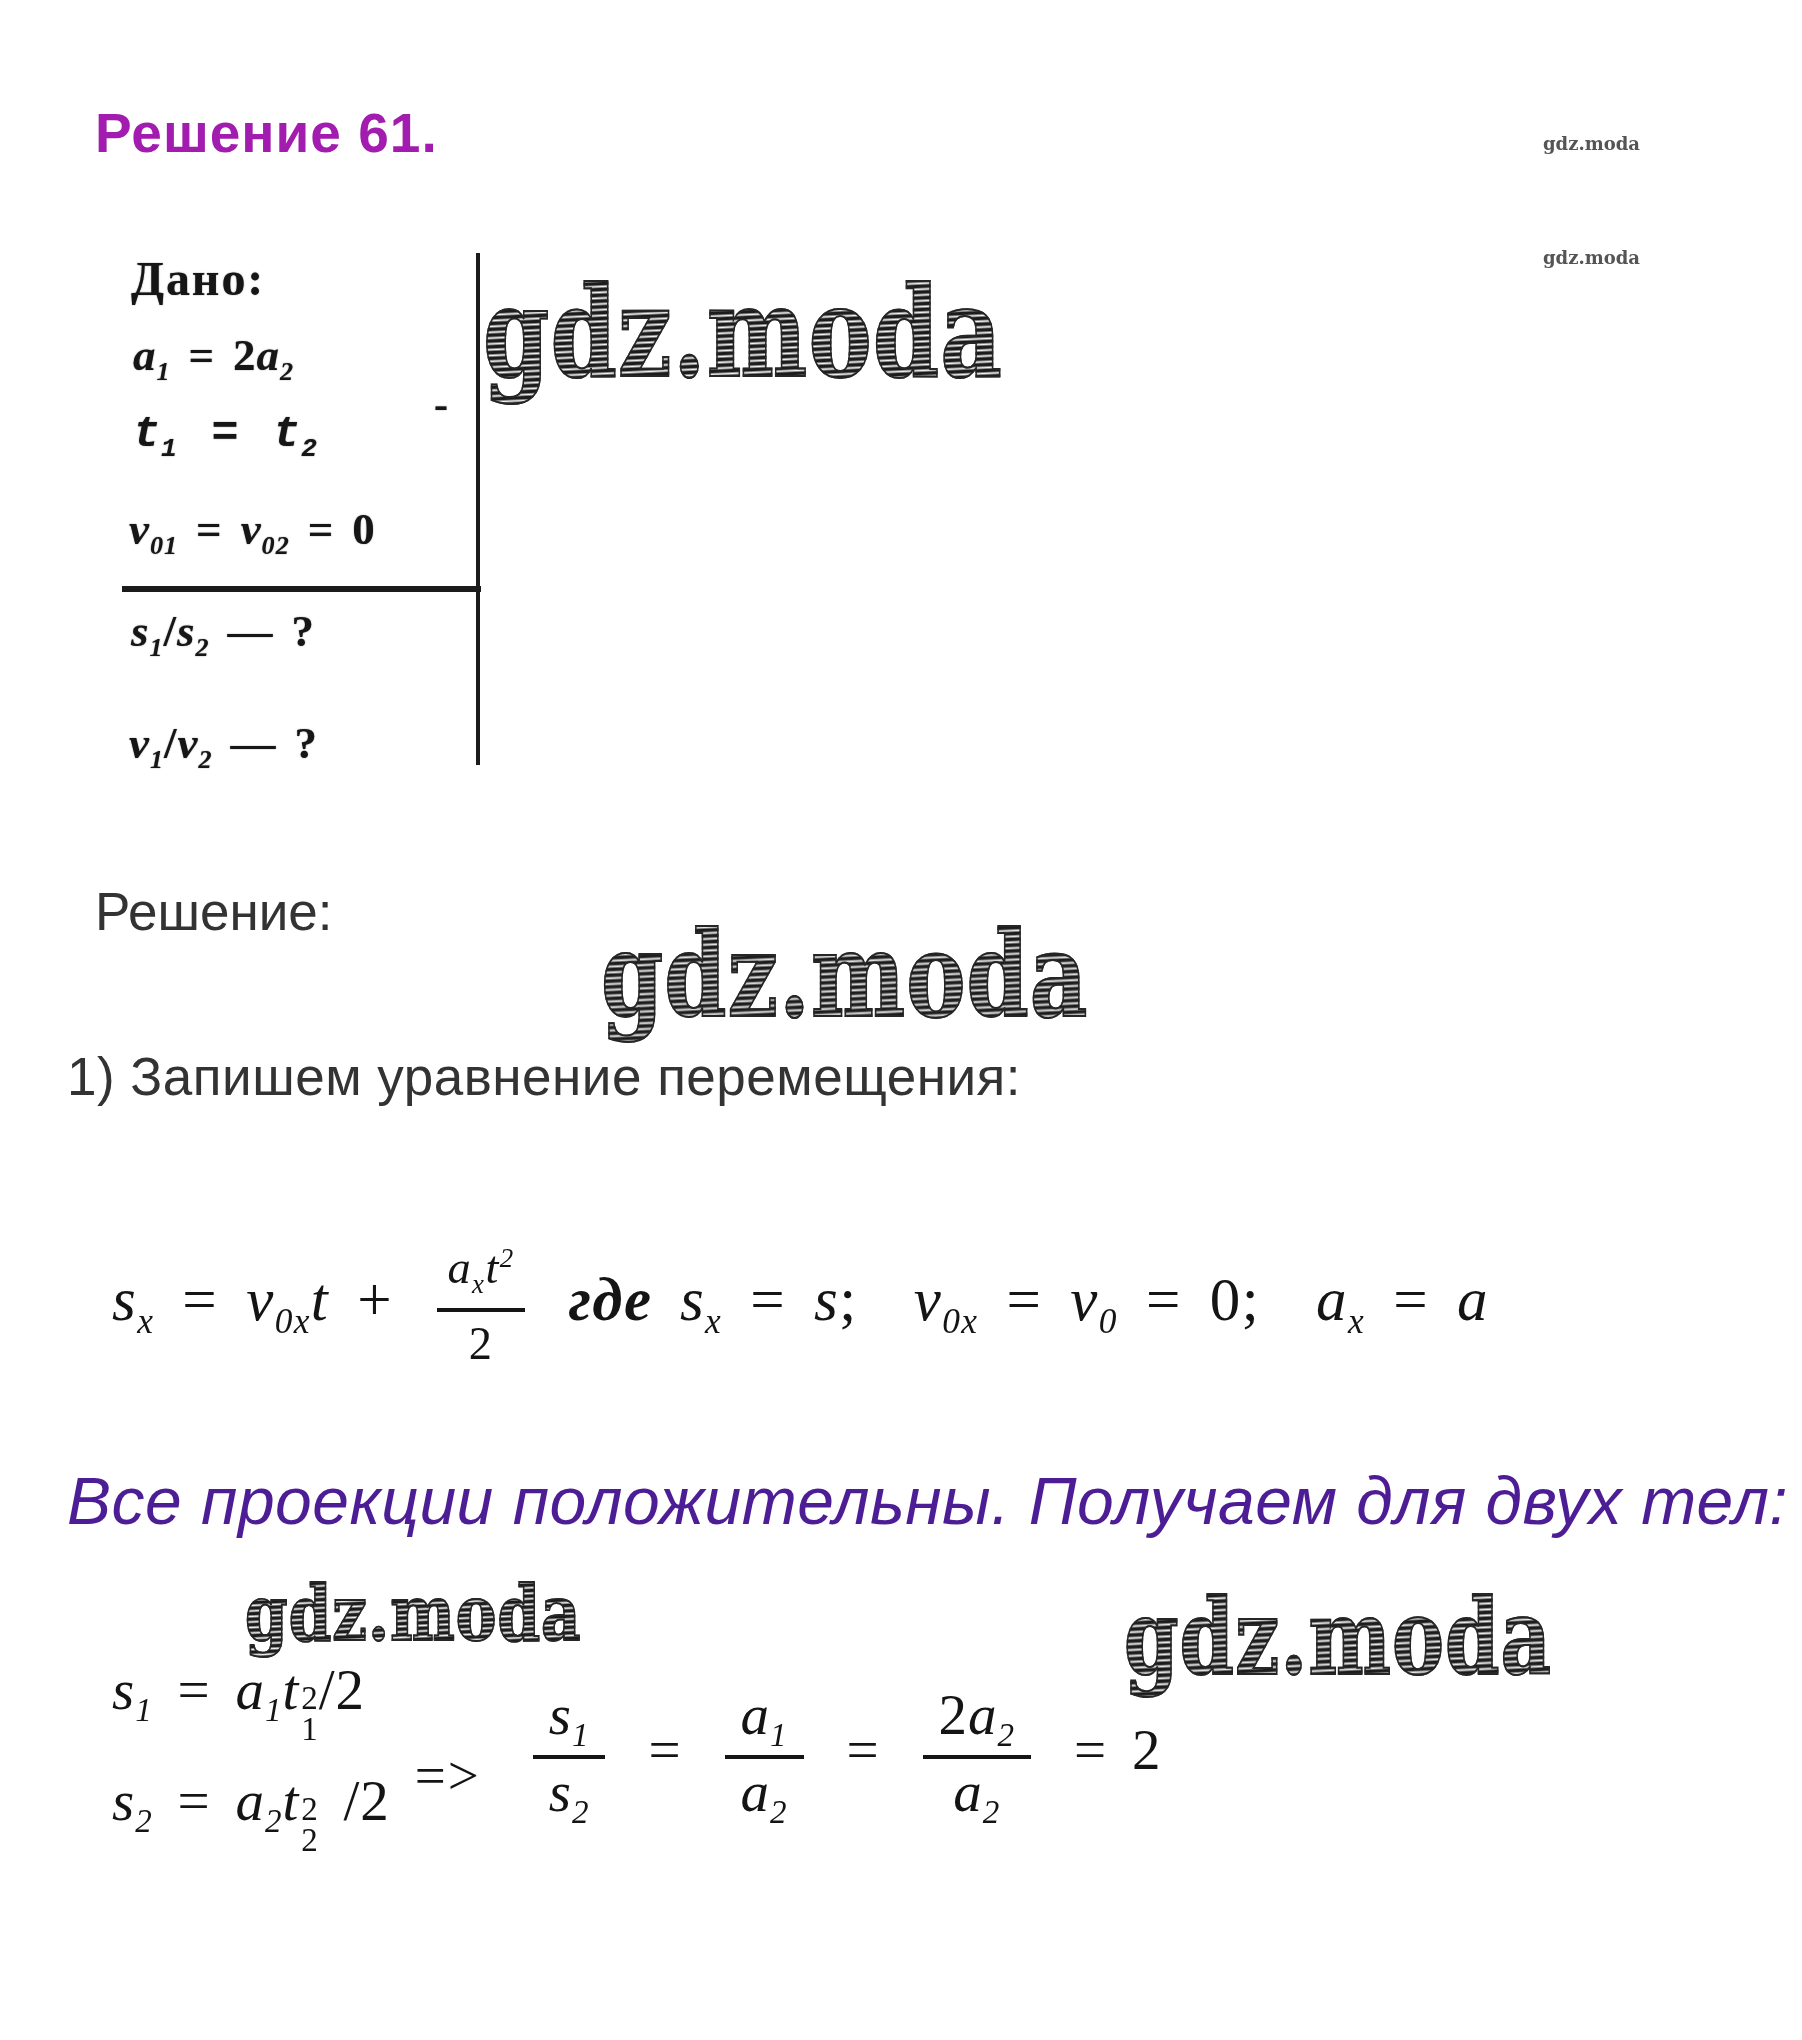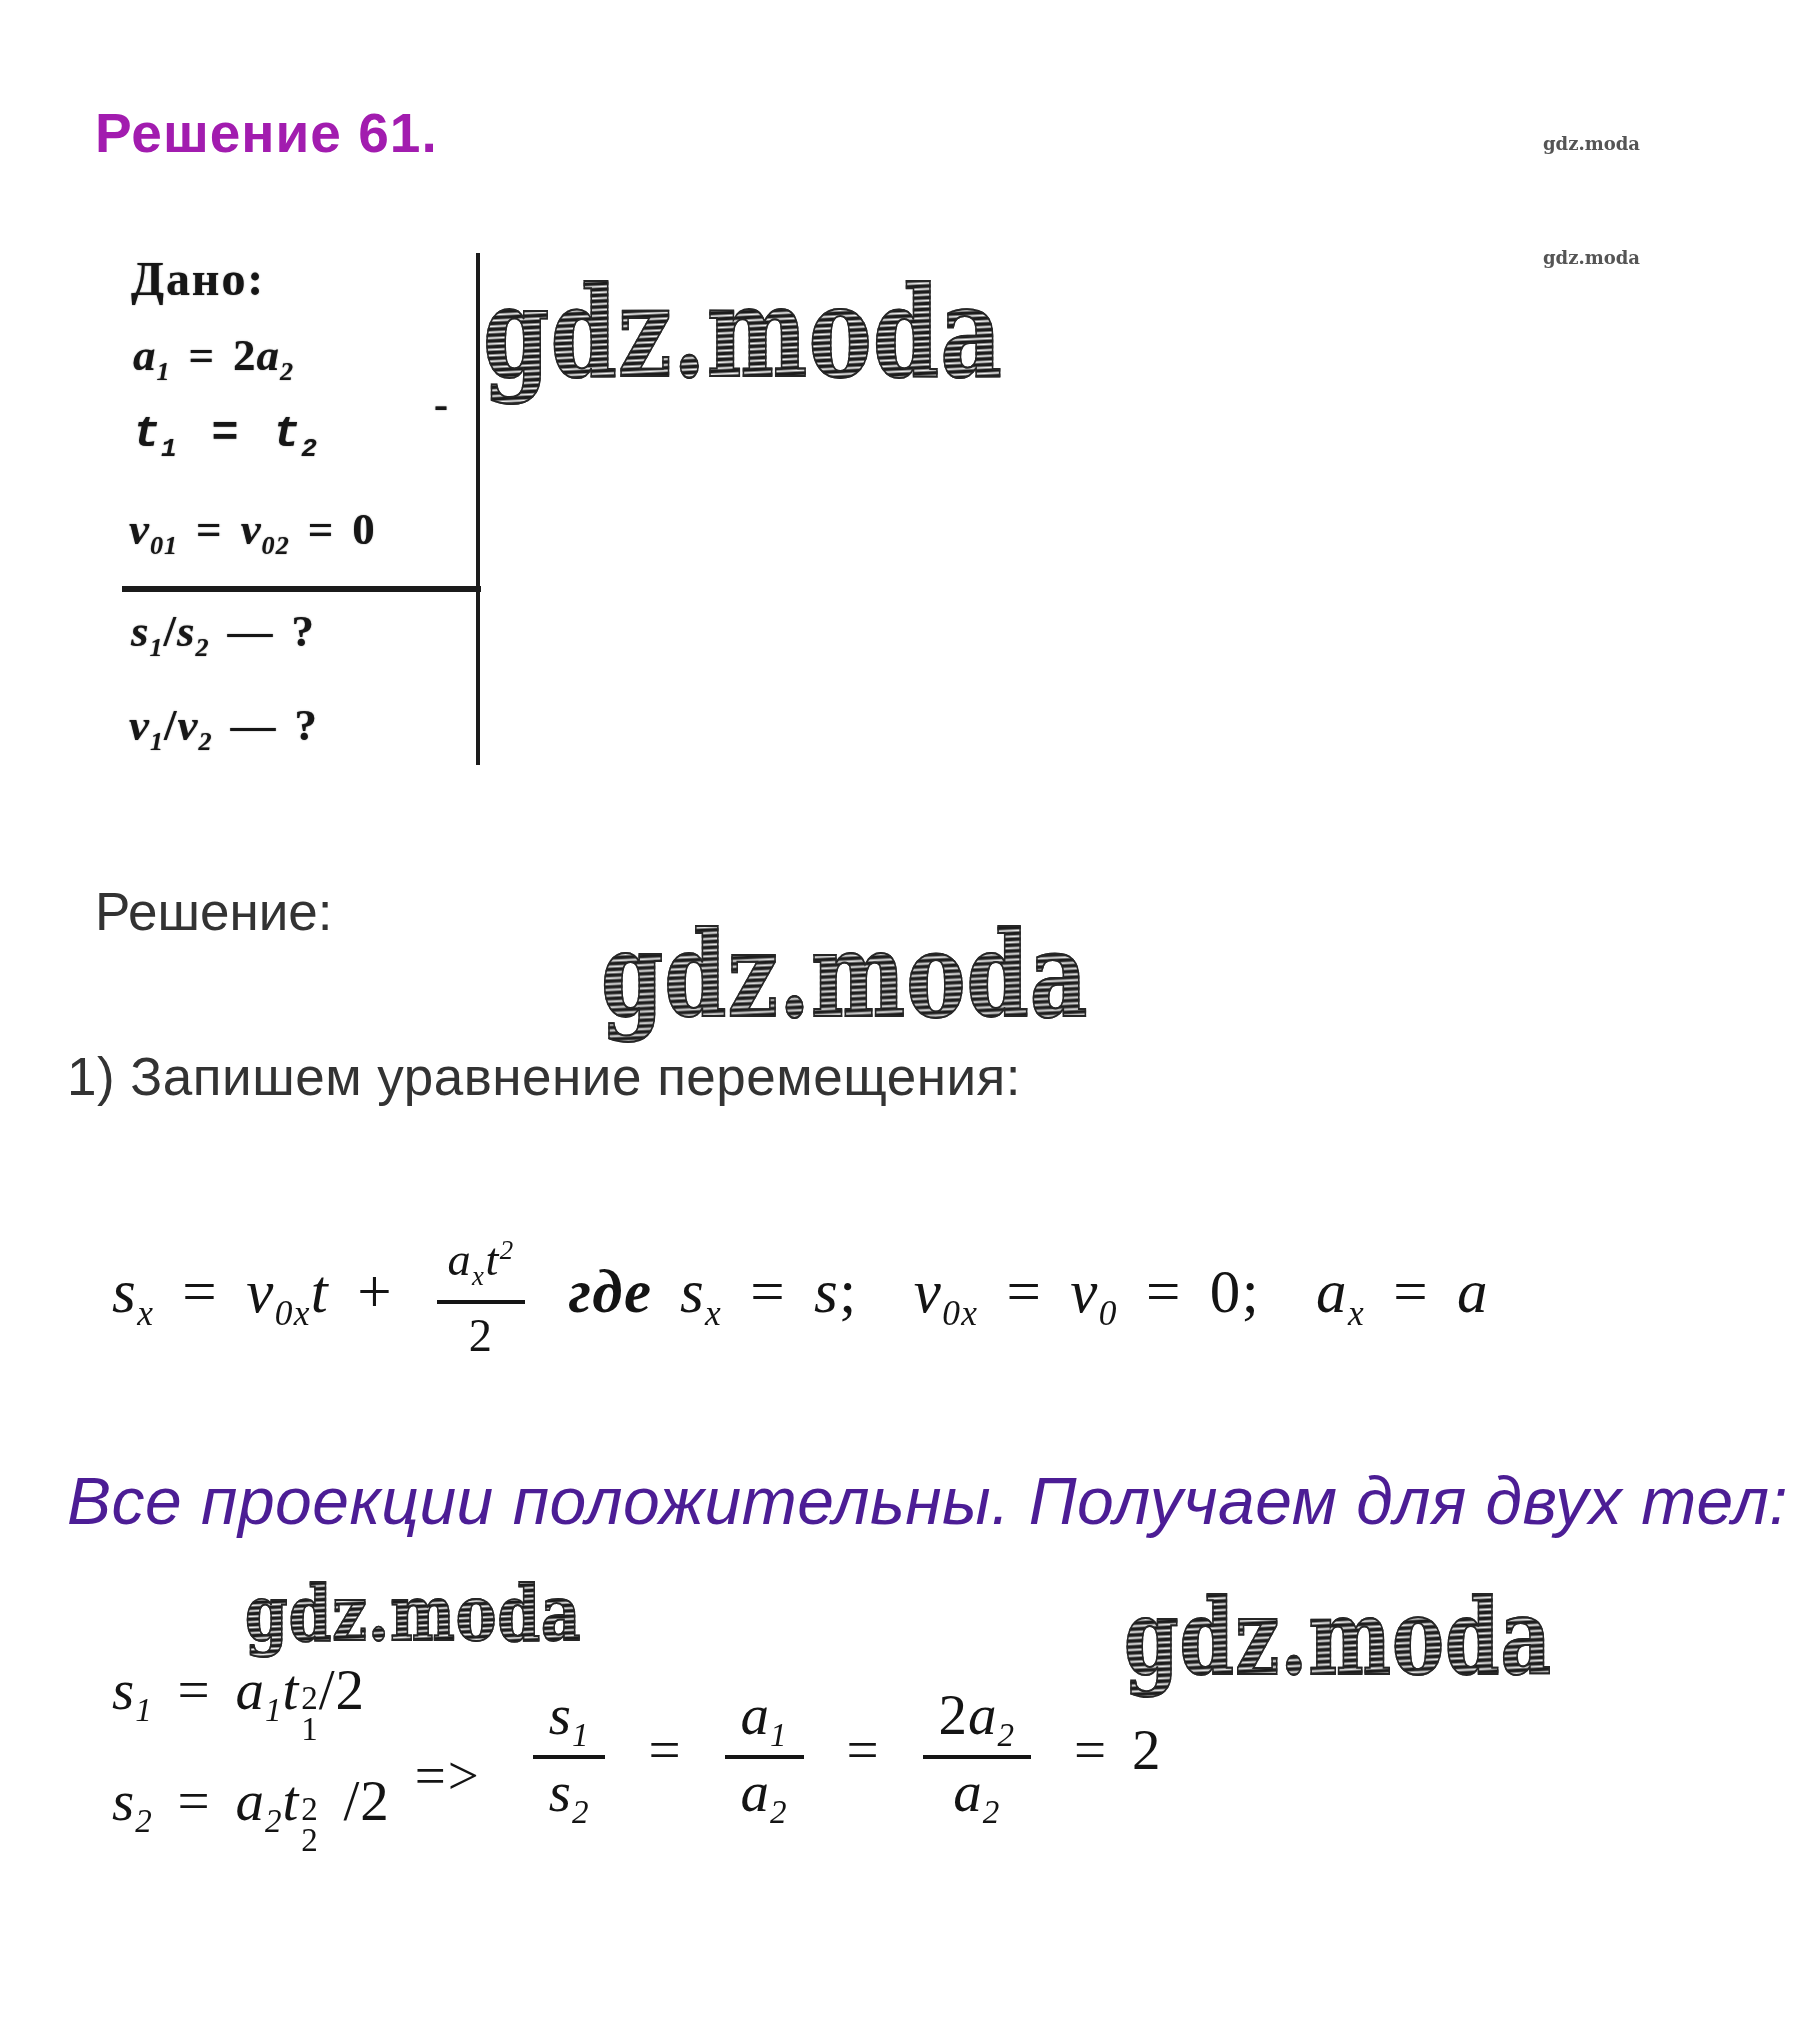--- a/index.html
+++ b/index.html
@@ -51,27 +51,27 @@
 
   
   .scan { font-weight:700; color:#161616; text-shadow:0 0 1.3px rgba(15,15,15,0.6); filter:blur(0.3px); }
   .g-label { left:131px; top:251px; font-size:48px; letter-spacing:1.9px; }
   .g-line  { font-size:45px; letter-spacing:1px; word-spacing:5.7px; }
   .g-eq-a  { left:133px; top:329px; }
   .g-eq-t  { left:133px; top:409px;font-family:Liberation Mono, monospace; }
   .g-eq-v  { left:129px; top:487px;margin-top:16px; }
   .g-dash  { left:434px; top:380px; font-size:42px; }
   .g-find-s{ left:131px; top:605px; }
-  .g-find-v{ left:129px; top:699px; }
+  .g-find-v{ left:129px; top:717px; }
   .g-hline { left:122px; top:586px; width:359px; height:5.7px; background:#1b1b1b; }
   .g-vline { left:476px; top:253px; width:3.8px; height:512px; background:#1b1b1b; }
 
   
   .eq1 { left:112px; top:1225px; font-size:61px; letter-spacing:1.4px; word-spacing:11.4px; line-height:1.15; width:1598px; }
-  .eq1 .mfrac { font-size:0.76em; margin:8px 0.35em; }
+  .eq1 .mfrac { font-size:0.76em; margin:16px 0.35em; }
 
   
   .bottom { left:112px; top:1657px; display:flex; align-items:center; }
   .bottom .math-line { font-size:57px; letter-spacing:1px; word-spacing:9.5px; }
   .system { display:flex; flex-direction:column; gap:22px; }
   .implies { font-family:"Liberation Serif",serif; font-size:55px; color:#141414;
              margin:38px 34px 0 25px; letter-spacing:1.9px; font-weight:400; }
   .chain .mfrac { font-size:1em; margin:0 0.32em; }
   .chain .mfrac .num, .chain .mfrac .den { padding:0 0.28em; }
 </style>

